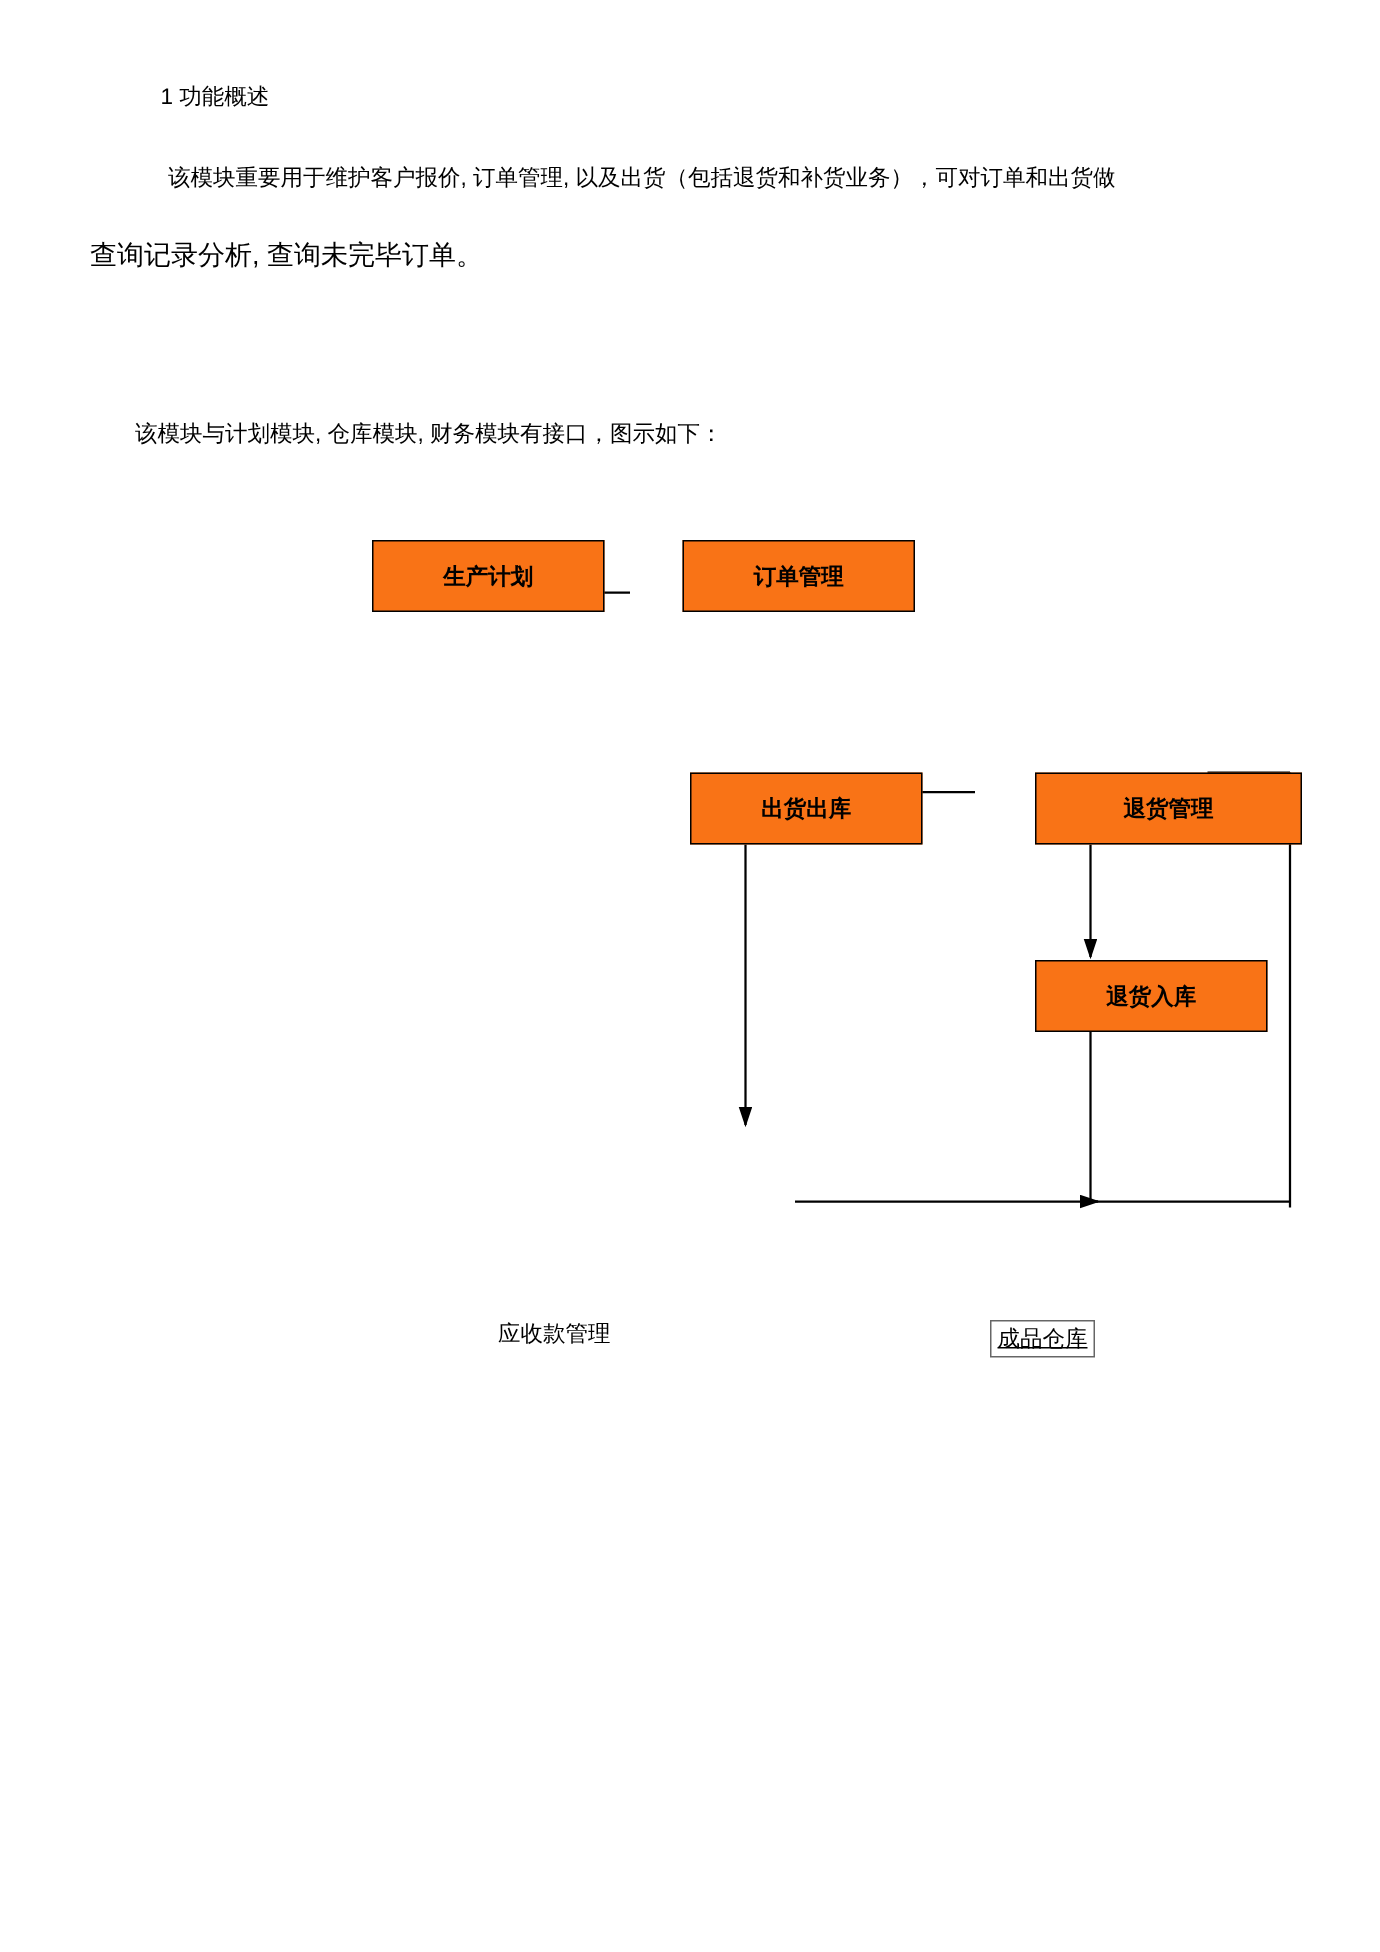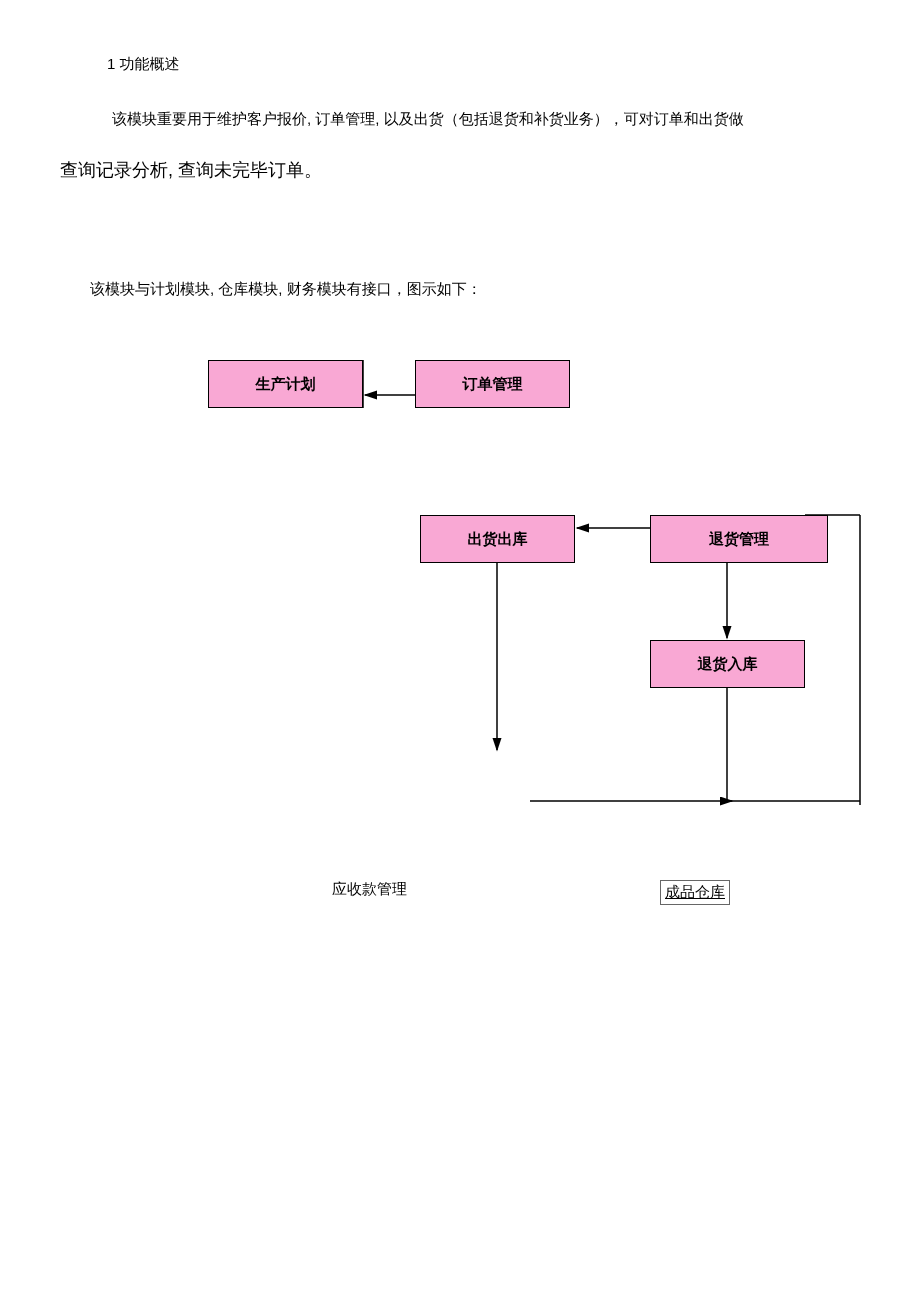--- a/index.html
+++ b/index.html
@@ -41,27 +41,28 @@
     .diagram {
       position: absolute;
       left: 60px;
       top: 330px;
       width: 820px;
       height: 570px;
     }
     .box {
       position: absolute;
       border: 1.5px solid #000;
-      background: #f9a8d4;
+      background: #f97316;
       display: flex;
       align-items: center;
       justify-content: center;
       font-weight: bold;
       font-size: 15px;
       text-align: center;
+      margin-left: 40px;
     }
     .box-plan { left: 148px; top: 30px; width: 155px; height: 48px; }
     .box-order { left: 355px; top: 30px; width: 155px; height: 48px; }
     .box-ship { left: 360px; top: 185px; width: 155px; height: 48px; text-align: center; }
     .box-ret-mgmt { left: 590px; top: 185px; width: 178px; height: 48px; }
     .box-ret-in { left: 590px; top: 310px; width: 155px; height: 48px; }
     .label-receivable {
       position: absolute;
       left: 260px;
       top: 550px;

